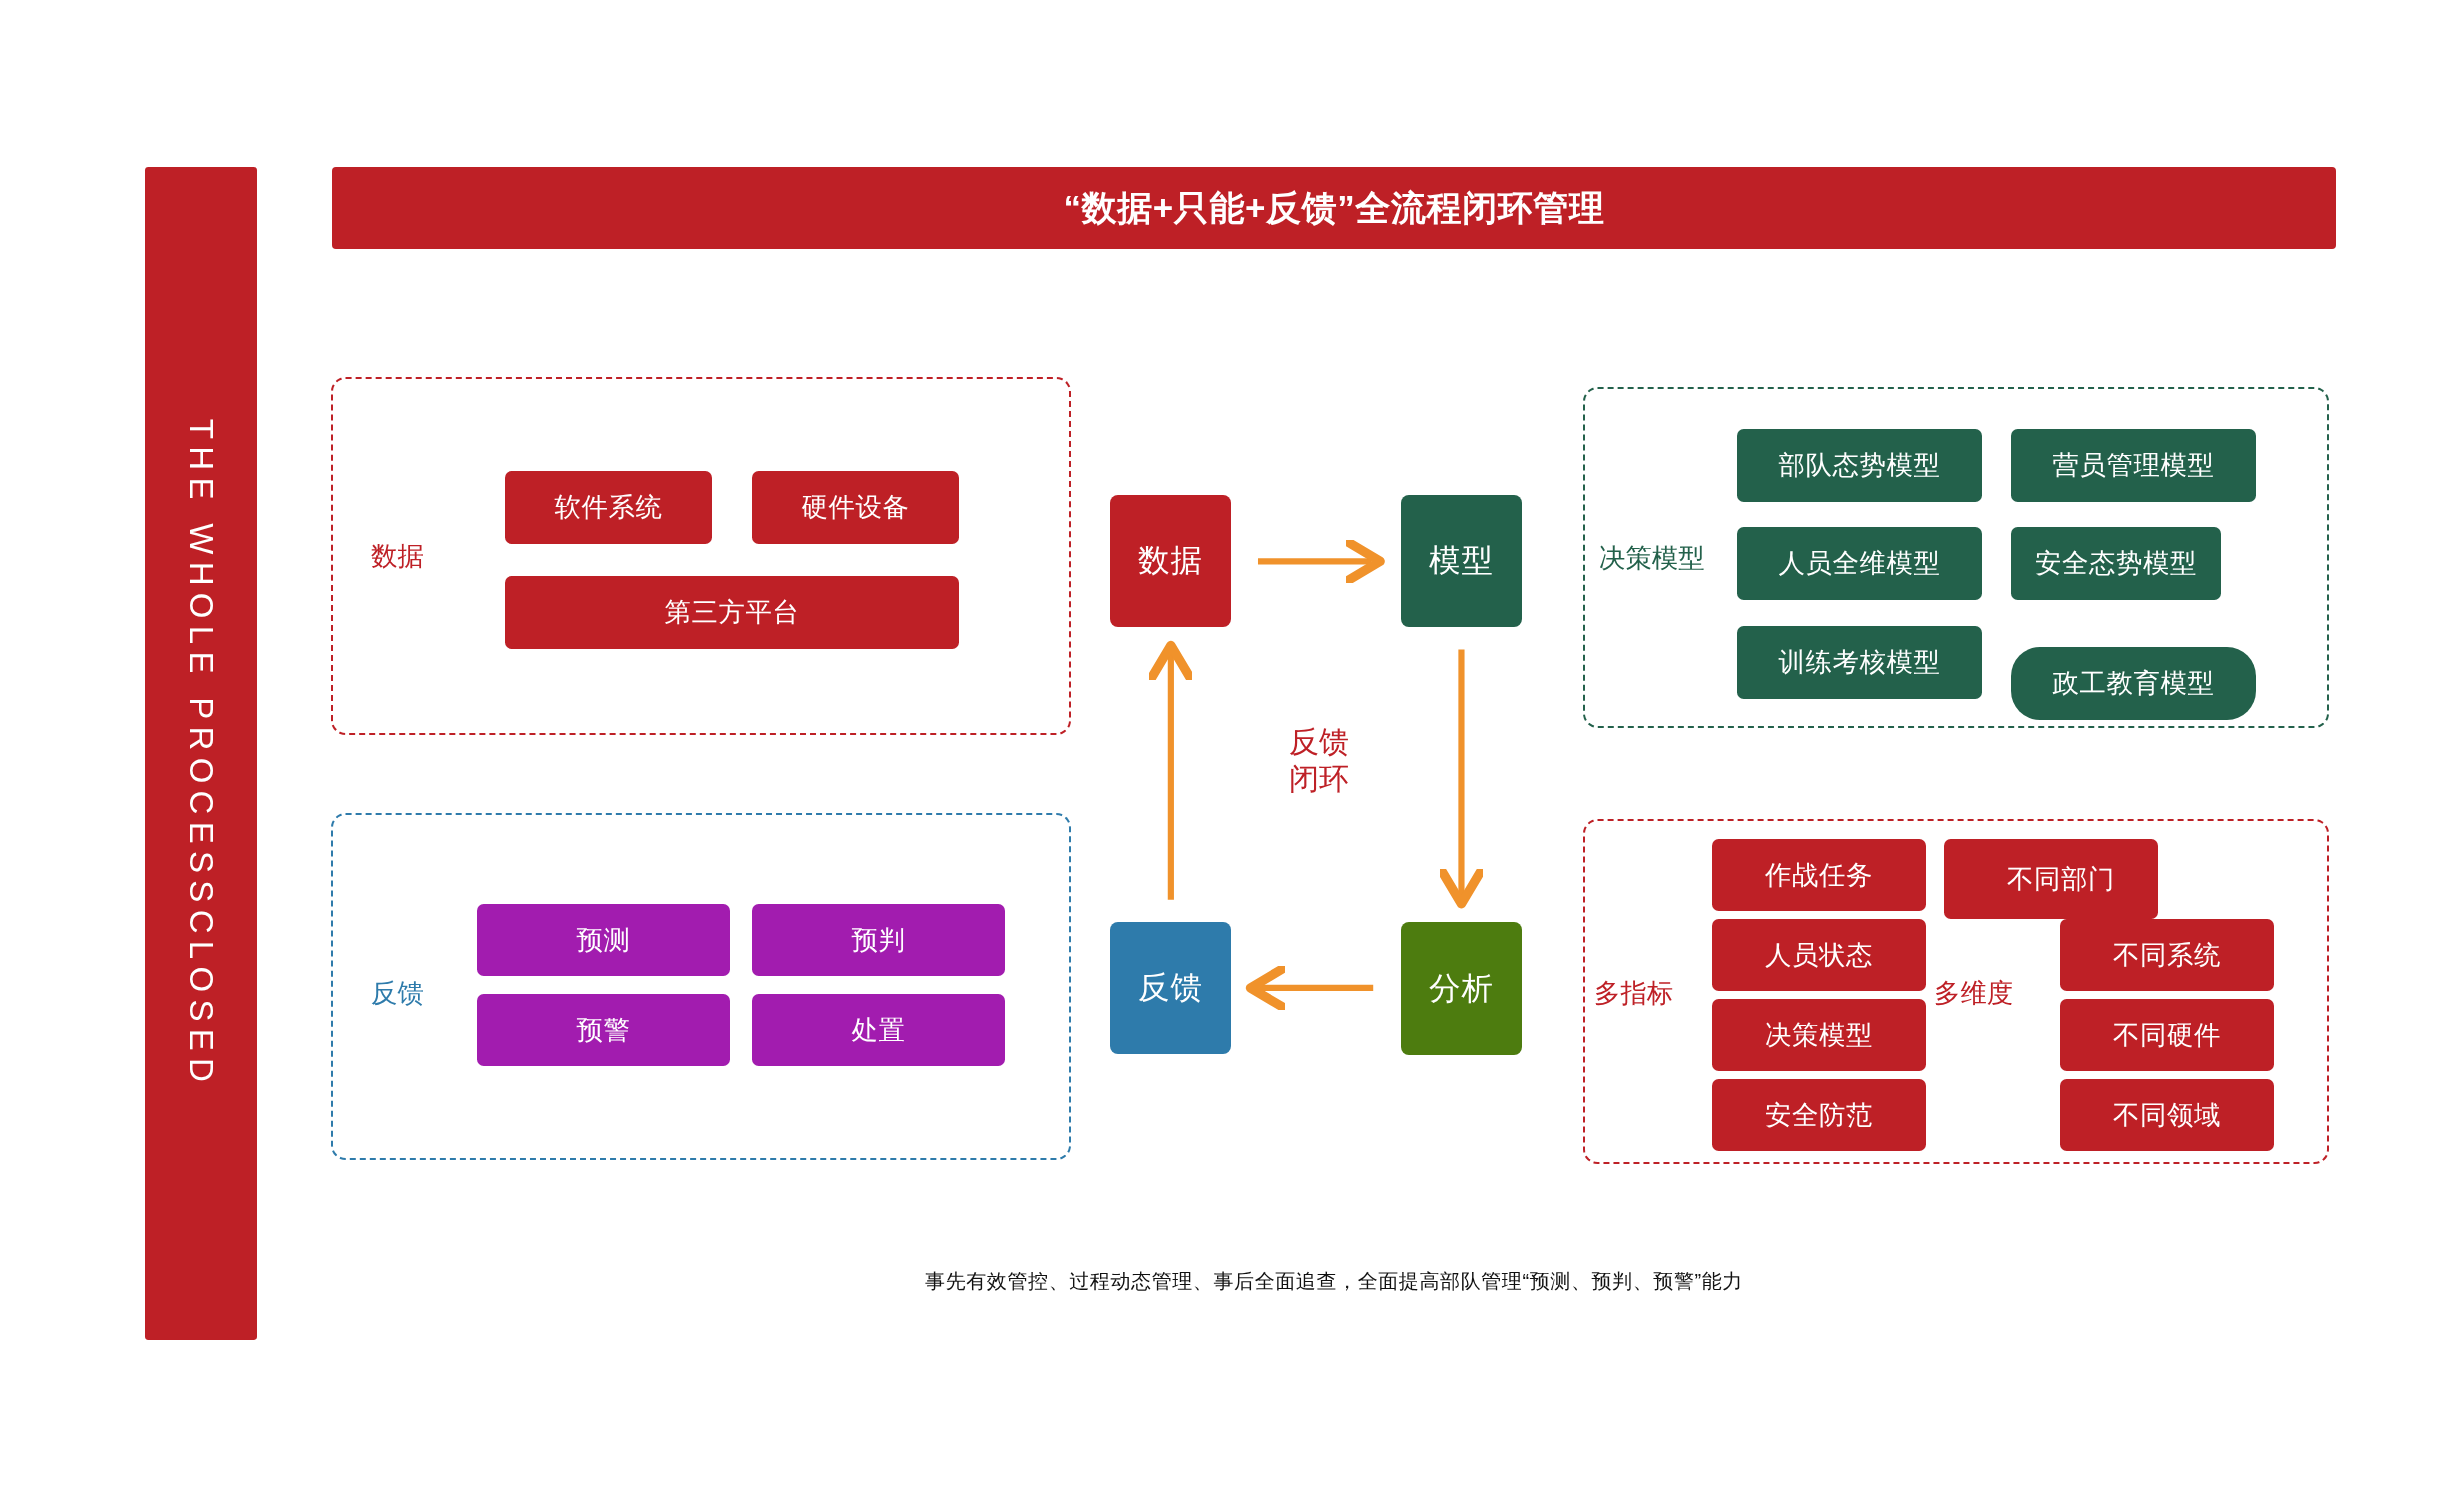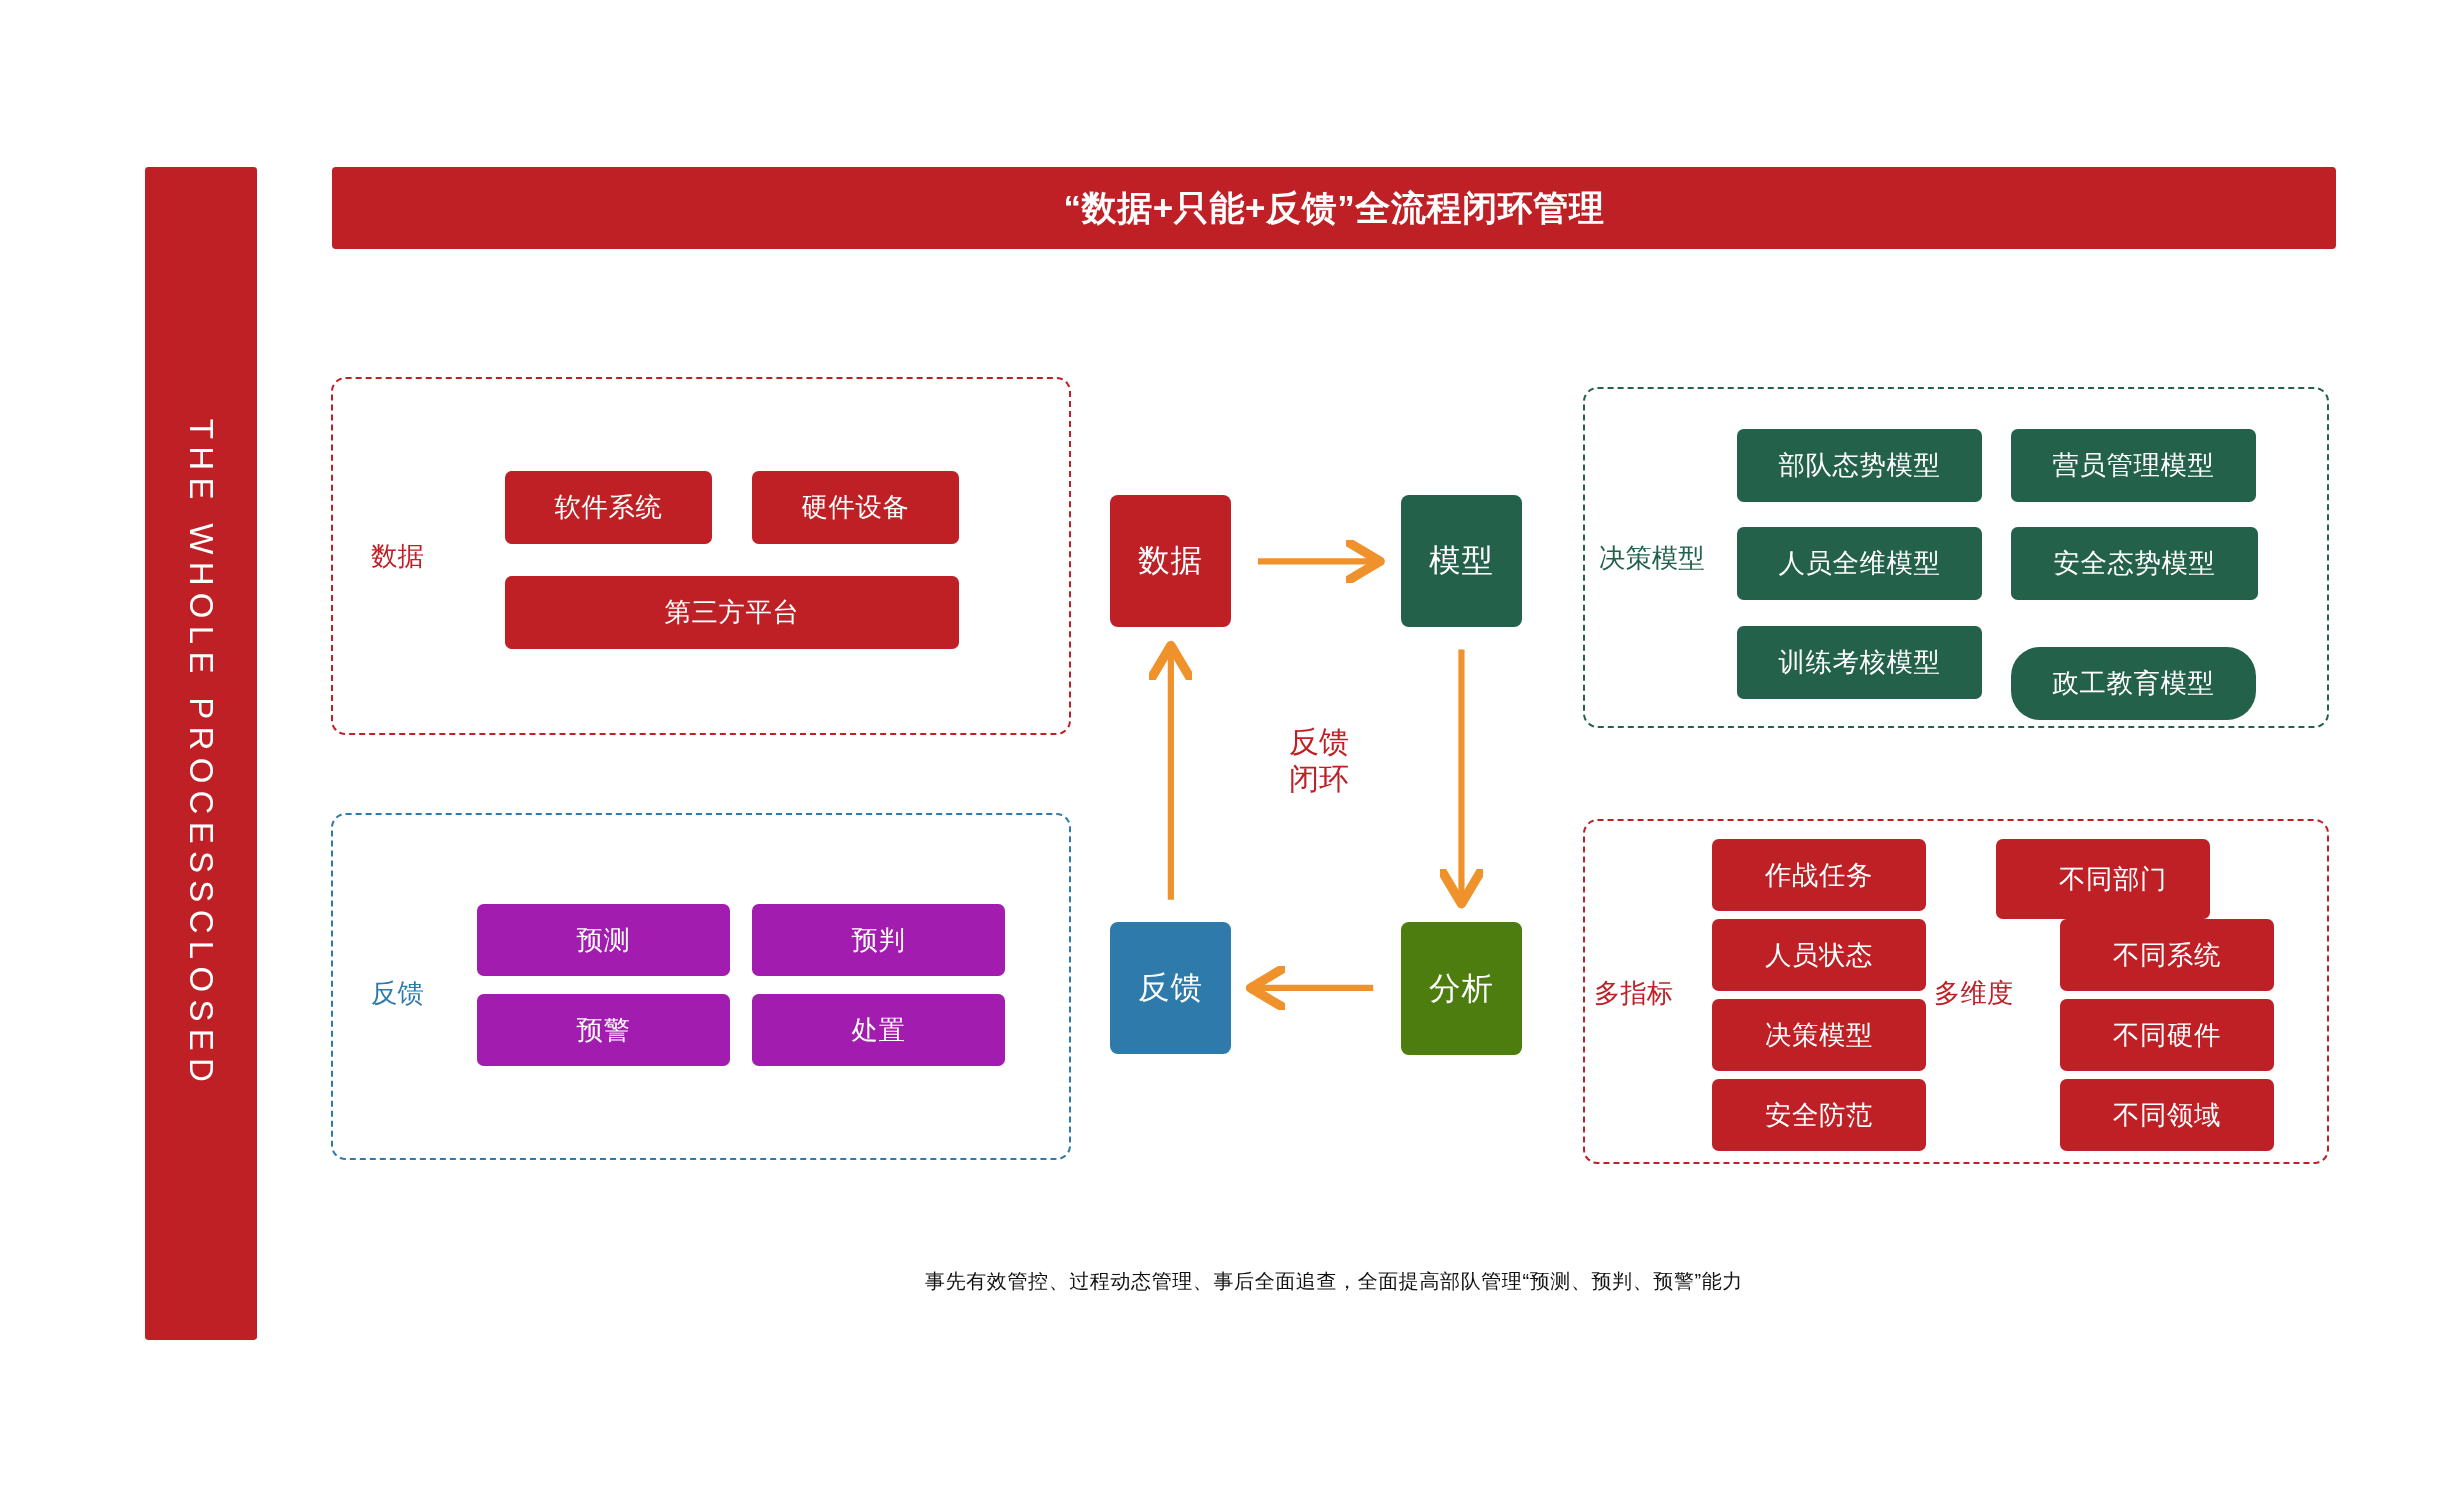--- a/index.html
+++ b/index.html
@@ -108,32 +108,32 @@
   
   #chip-forecast  { left: 477px;  top: 904px; width: 253px; height: 72px; }
   #chip-prejudge  { left: 752px; top: 904px; width: 253px; height: 72px; }
   #chip-warning   { left: 477px;  top: 994px; width: 253px; height: 72px; }
   #chip-dispose   { left: 752px; top: 994px; width: 253px; height: 72px; }
 
   
   #chip-m0 { left: 1737px; top: 429px;  width: 245px; height: 73px; }
   #chip-m1 { left: 2011px; top: 429px;  width: 245px; height: 73px; }
   #chip-m2 { left: 1737px; top: 527px;  width: 245px; height: 73px; }
-  #chip-m3 { left: 2011px; top: 527px;  width: 247px; height: 73px; }
+  #chip-m3 { left: 2011px; top: 527px;  width: 210px; height: 73px; }
   #chip-m4 { left: 1737px; top: 626px; width: 245px; height: 73px; }
   #chip-m5 { left: 2011px; top: 647px; width: 245px; height: 73px; border-radius: 29px; }
 
   
   #chip-i0 { left: 1712px; top: 839px; width: 214px; height: 72px; }
   #chip-i1 { left: 1712px; top: 919px; width: 214px; height: 72px; }
   #chip-i2 { left: 1712px; top: 999px; width: 214px; height: 72px; }
   #chip-i3 { left: 1712px; top: 1079px; width: 214px; height: 72px; }
 
   
-  #chip-d0 { left: 1996px; top: 839px; width: 214px; height: 80px; padding-left: 20px; }
+  #chip-d0 { left: 1944px; top: 839px; width: 214px; height: 80px; padding-left: 20px; }
   #chip-d1 { left: 2060px; top: 919px; width: 214px; height: 72px; }
   #chip-d2 { left: 2060px; top: 999px; width: 214px; height: 72px; }
   #chip-d3 { left: 2060px; top: 1079px; width: 214px; height: 72px; }
 
   
   .cycle-node {
     position: absolute;
     border-radius: 7.9px;
     display: flex;
     align-items: center;

